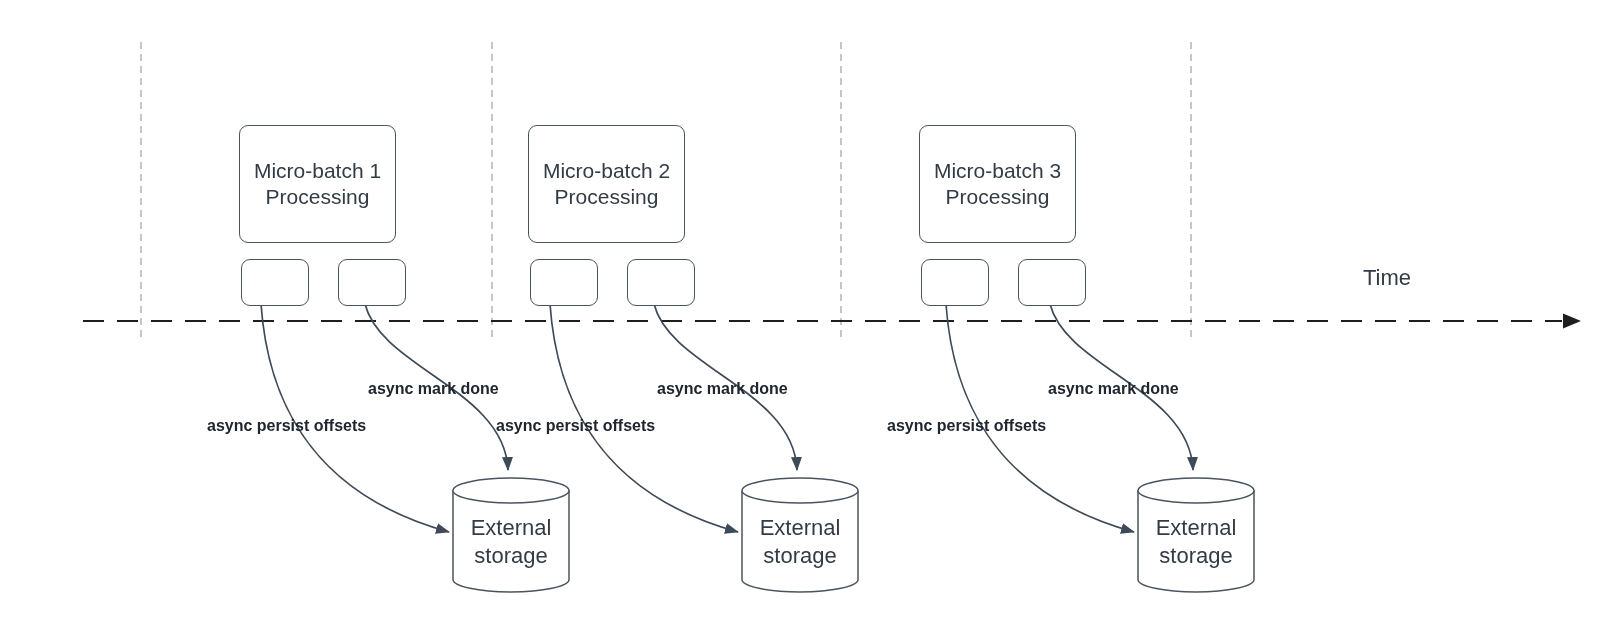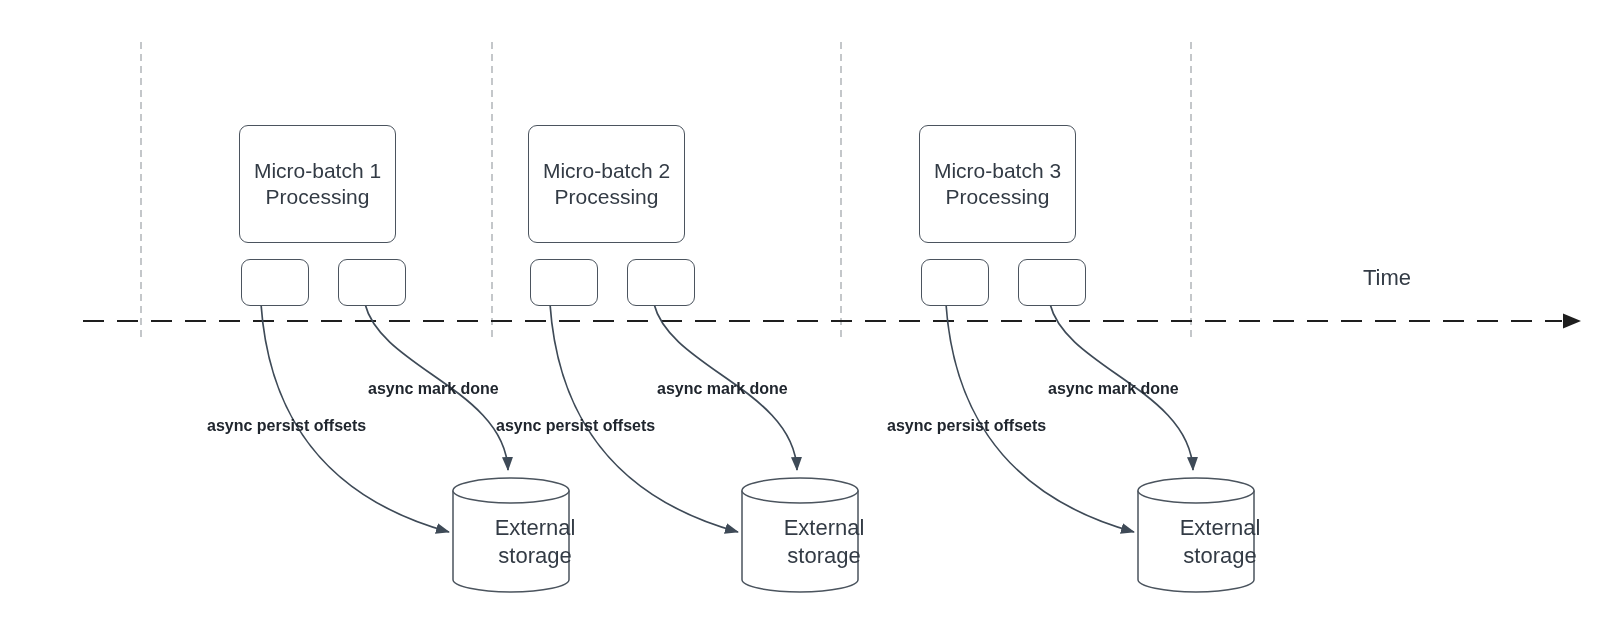--- a/index.html
+++ b/index.html
@@ -37,21 +37,21 @@
        white-space:nowrap;}
   .lbl-persist{left:-32px;top:417px}
   .lbl-done{left:129px;top:380px}
   .cyl-wrap{position:absolute;left:213px;top:477px;width:118px;height:116px;}
   .col3 .cyl-wrap{left:218px;}
   .cyl-svg{position:absolute;left:0;top:0;width:118px;height:116px;}
   .cyl-shape{fill:#ffffff;stroke:var(--box-border);stroke-width:1.5;}
   .cyl-text{position:absolute;left:0;top:0;width:118px;height:116px;padding-top:13px;
             box-sizing:border-box;display:flex;flex-direction:column;align-items:center;
             justify-content:center;font-size:22px;line-height:28px;color:var(--box-text);
-            text-align:center;margin-left:24px;}
+            text-align:center;}
 </style>
 </head>
 <body>
 
 <div class="canvas">
 
   <svg class="base-svg" viewBox="0 0 1600 642" xmlns="http://www.w3.org/2000/svg">
     <line class="vline" x1="141" y1="42" x2="141" y2="337"></line>
     <line class="vline" x1="492" y1="42" x2="492" y2="337"></line>
     <line class="vline" x1="841" y1="42" x2="841" y2="337"></line>

